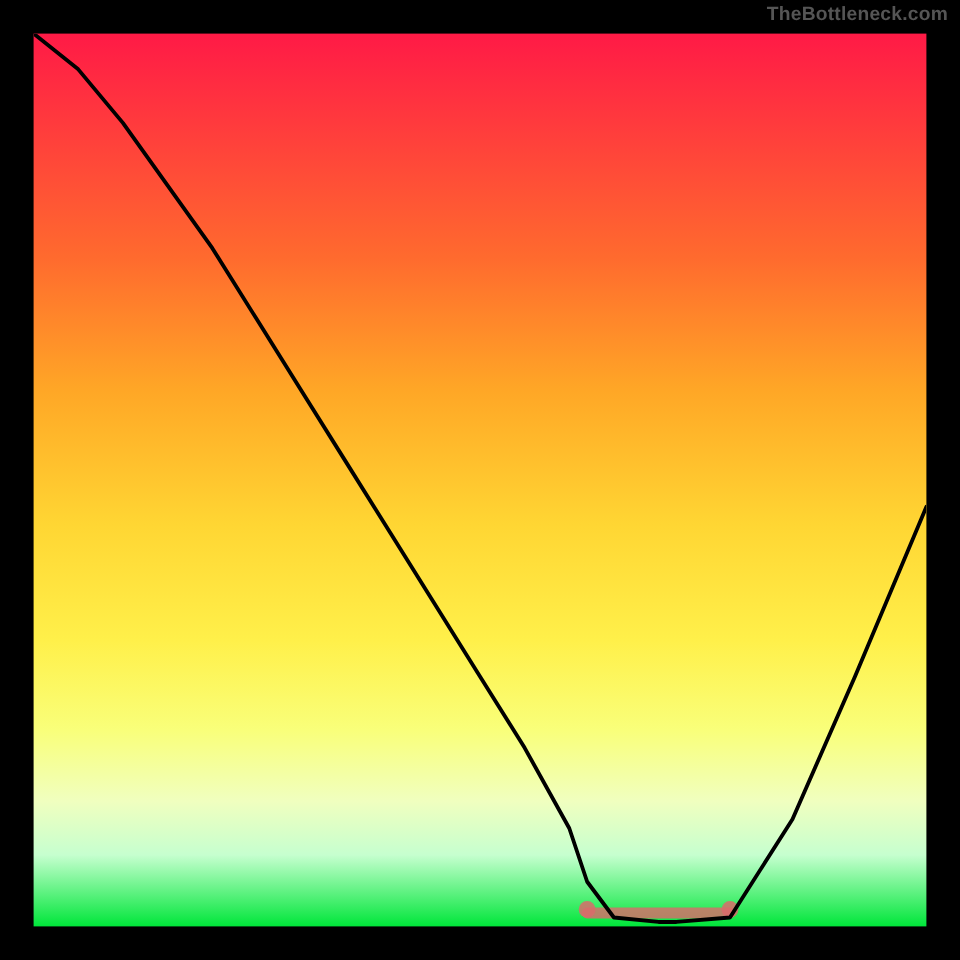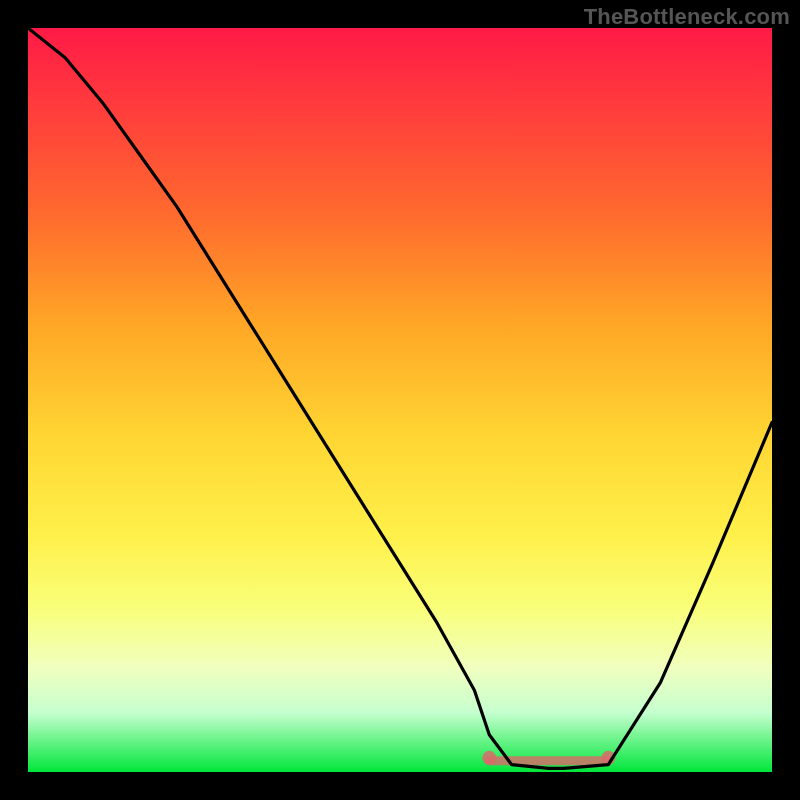--- a/index.html
+++ b/index.html
@@ -37,21 +37,21 @@
       #f9ff7a 78%,
       #f0ffbf 86%,
       #c6ffcf 92%,
       #00e63a 100%
     );
   }
   .watermark {
     position: absolute;
     top: 4px;
     right: 10px;
-    font-size: 22px;
+    font-size: 16px;
     font-weight: 600;
     color: #555555;
     letter-spacing: 0.2px;
     user-select: none;
   }
   svg.curve {
     position: absolute;
     left: 0;
     top: 0;
     width: 744px;

